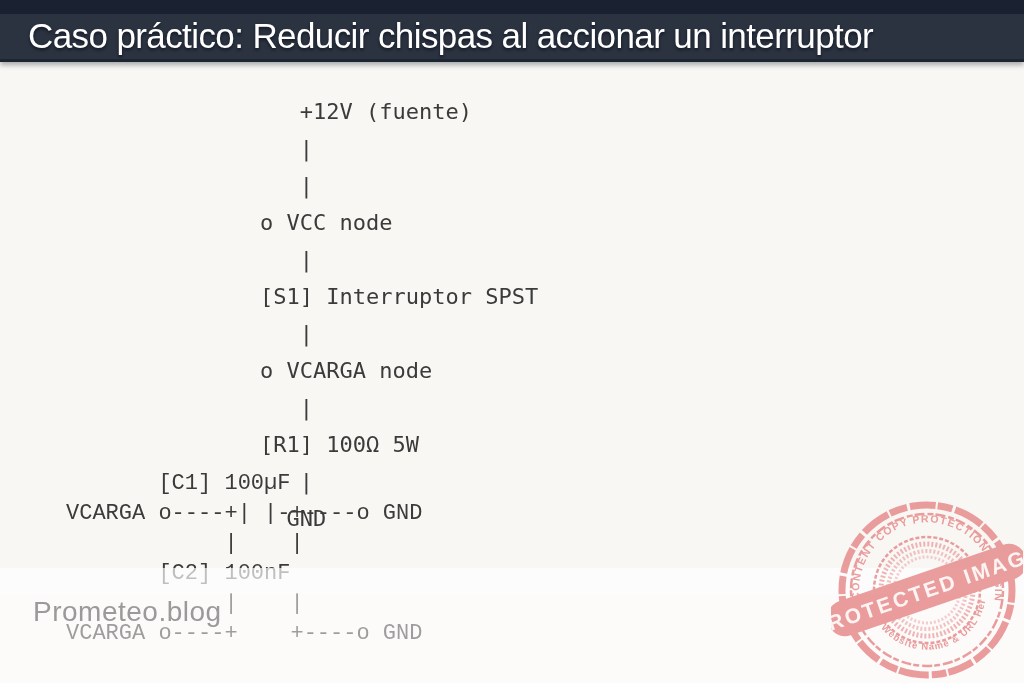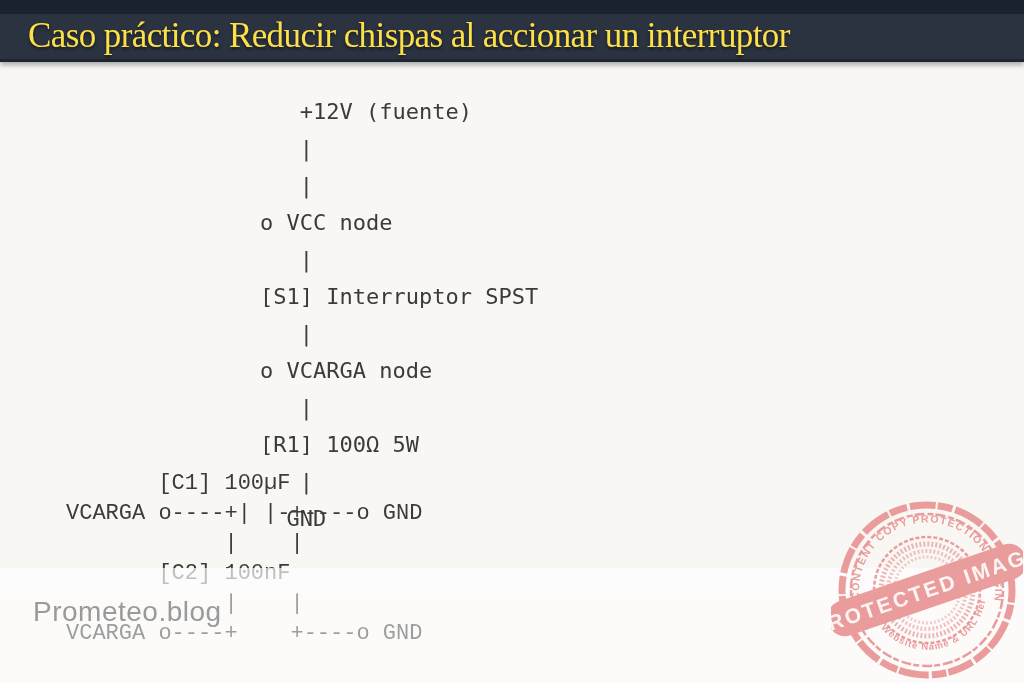--- a/index.html
+++ b/index.html
@@ -18,23 +18,22 @@
     position:absolute;left:0;top:0;width:1024px;height:14px;
     background:#1a2130;
   }
   .header-edge{
     position:absolute;left:0;bottom:0;width:1024px;height:3px;
     background:#1d2533;
   }
   .title{
     position:absolute;left:28px;top:14px;width:980px;margin:0;
     font-size:35px;line-height:44px;font-weight:500;letter-spacing:-0.6px;
-    color:#fde047;white-space:nowrap;
+    color:#ffffff;white-space:nowrap;
     text-shadow:0 2px 3px rgba(8,12,22,.65);
-    font-family:Liberation Serif, serif;
   }
   
   .circuit{
     position:absolute;
     font-family:"DejaVu Sans Mono", monospace;
     font-size:22px;color:#3b3b3b;
     white-space:pre;margin:0;
   }
   .circuit-top{left:260px;top:93px;line-height:37px;}
   .circuit-bottom{left:66px;top:469px;line-height:30px;font-family:Liberation Mono, monospace;}

